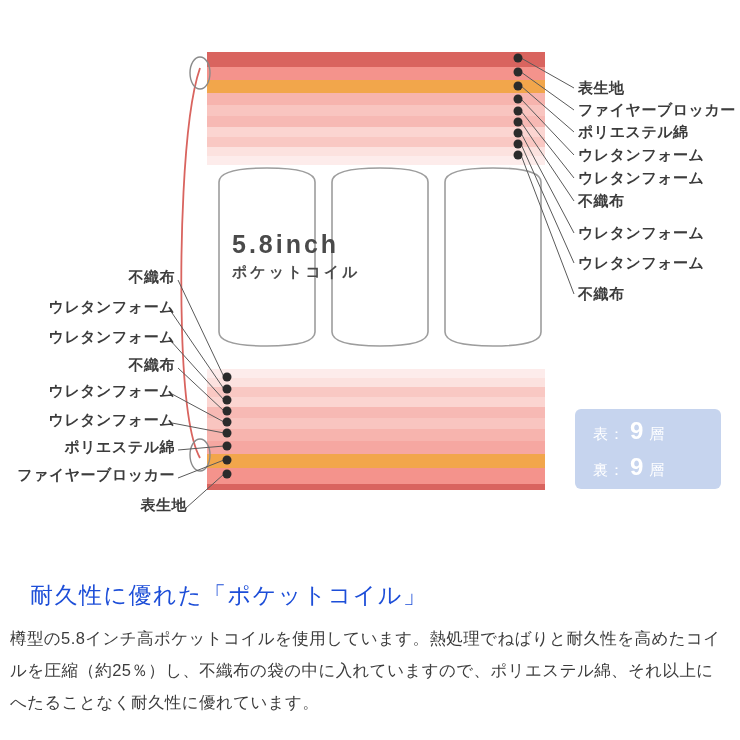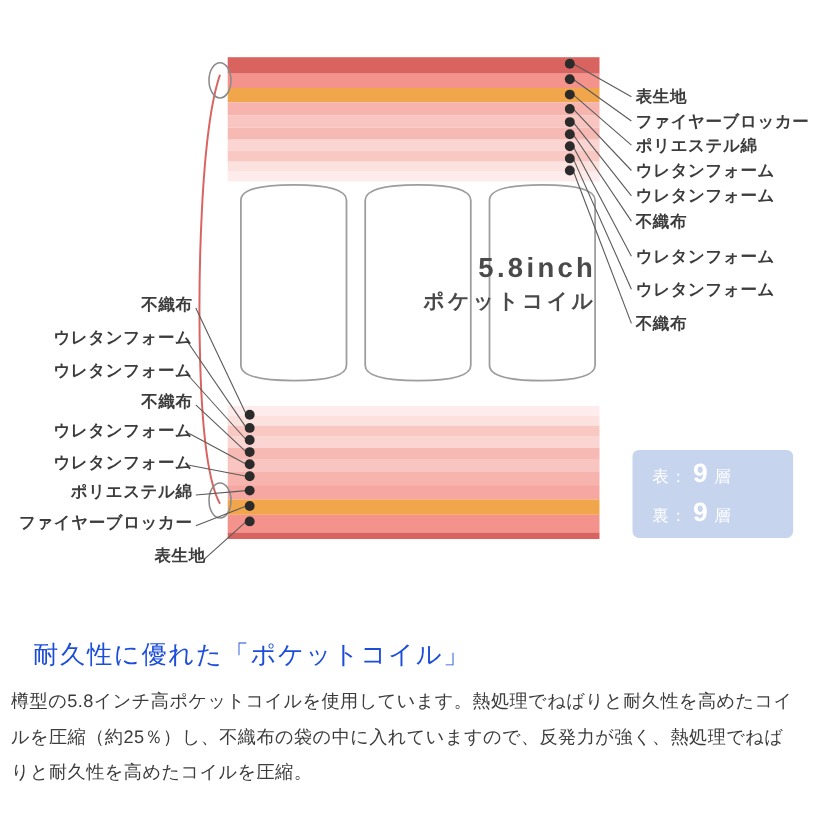--- a/index.html
+++ b/index.html
@@ -20,28 +20,28 @@
     color:#3c3c3c;
     white-space:nowrap;
     letter-spacing:0.5px;
     font-weight:bold;
   }
   .lbl-right{left:578px;}
   .lbl-left{right:565px;text-align:right;}
   .coil-text{
     position:absolute;
     left:232px;top:228px;width:310px;
-    text-align:right;
+    text-align:left;
     font-weight:bold;
     color:#4a4a4a;
     letter-spacing:3px;
     line-height:1.35;
   }
   .coil-text .l1{font-size:25px;}
-  .coil-text .l2{font-size:19px;}
+  .coil-text .l2{font-size:15px;}
   .badge{
     position:absolute;
     left:575px;top:409px;
     width:146px;height:80px;
     background:#c6d4ee;
     border-radius:6px;
     color:#ffffff;
     display:flex;
     flex-direction:column;
     justify-content:center;
@@ -200,16 +200,16 @@
     <div class="badge-row">
       <span>裏：</span>
       <span class="num">9</span>
       <span>層</span>
     </div>
   </div>
 </div>
 
 <div class="bottom">
   <div class="heading">耐久性に優れた「ポケットコイル」</div>
-  <div class="para">樽型の5.8インチ高ポケットコイルを使用しています。熱処理でねばりと耐久性を高めたコイルを圧縮（約25％）し、不織布の袋の中に入れていますので、反発力が強く、熱処理でねばりと耐久性を高めたコイルを圧縮。</div>
+  <div class="para">樽型の5.8インチ高ポケットコイルを使用しています。熱処理でねばりと耐久性を高めたコイルを圧縮（約25％）し、不織布の袋の中に入れていますので、ポリエステル綿、それ以上にへたることなく耐久性に優れています。</div>
 </div>
 
 <div class="divider"></div>
 
 </body></html>

